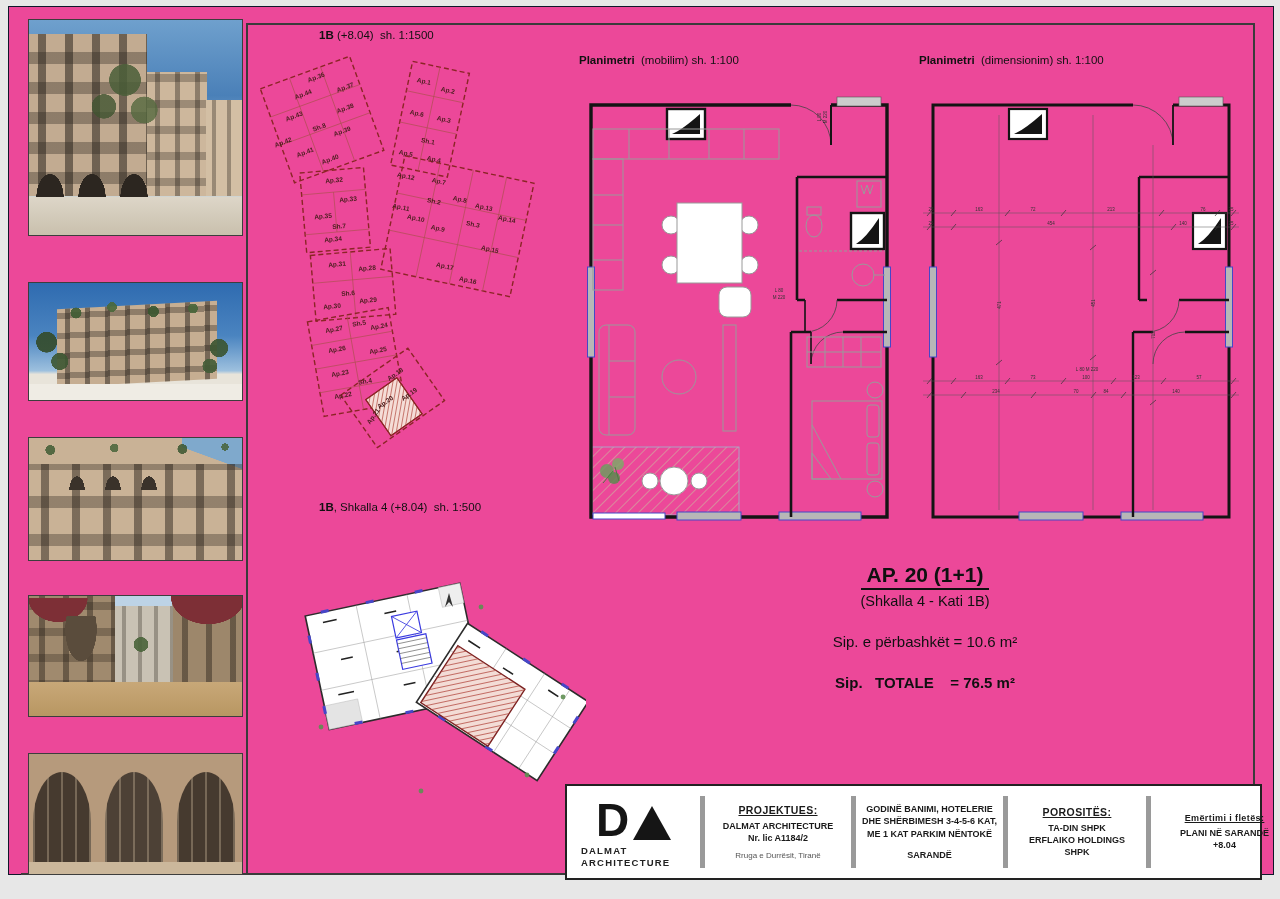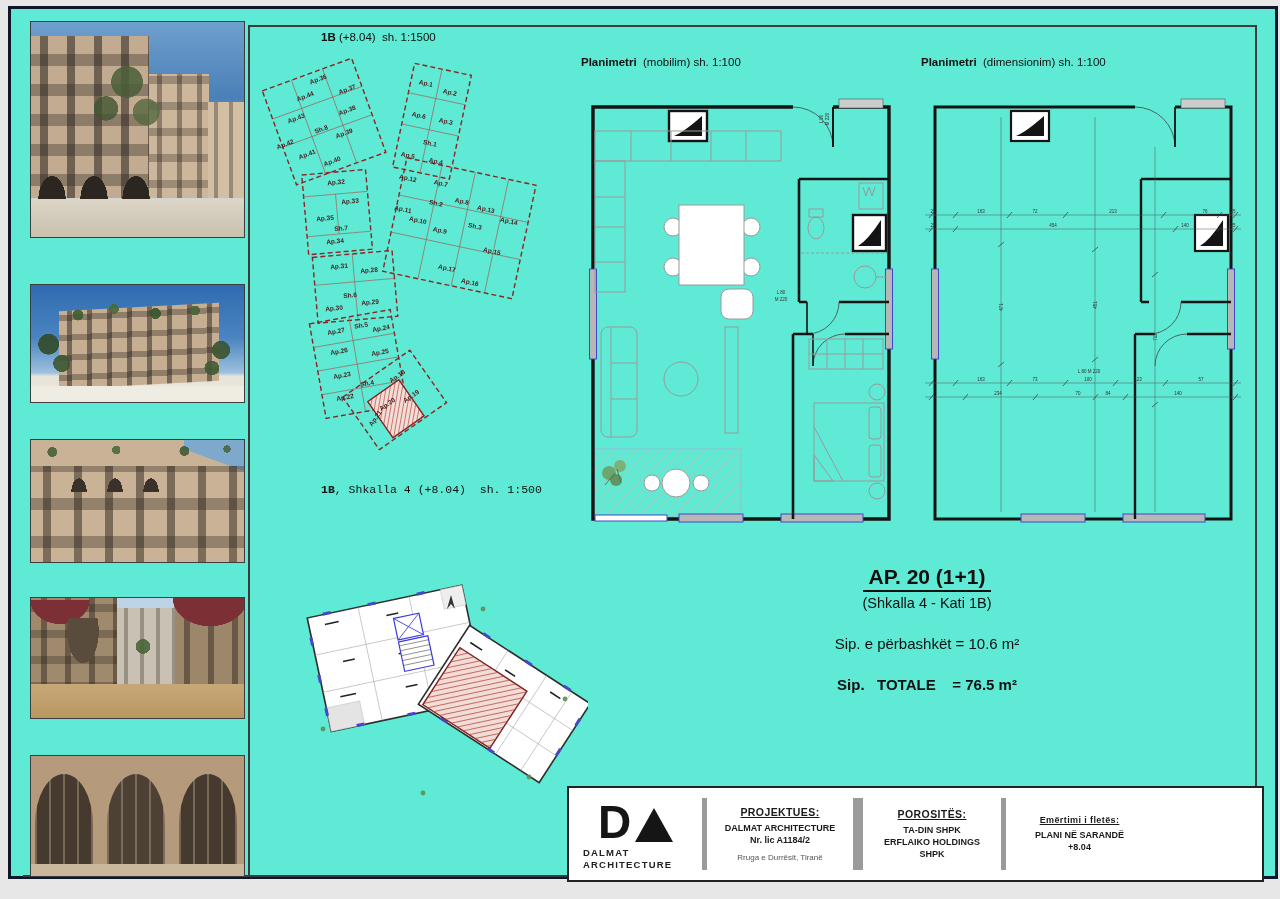--- a/index.html
+++ b/index.html
@@ -1,17 +1,17 @@
 <!DOCTYPE html>
 <html><head>
 <meta charset="utf-8">
 <style>
   html,body{margin:0;padding:0;background:#e7e7e7;font-family:"Liberation Sans",sans-serif;}
   #canvas{position:relative;width:1280px;height:899px;background:#e7e7e7;overflow:hidden;}
-  #sheet{position:absolute;left:8px;top:6px;width:1264px;height:867px;background:#5eead4;border:3px solid #0f172a;}
+  #sheet{position:absolute;left:8px;top:6px;width:1264px;height:867px;background:#ec4899;border:1px solid #0f172a;}
   .frameline{position:absolute;background:#3b3b3b;}
   
   .drawing-title{position:absolute;font-size:11.5px;color:#111;white-space:pre;}
   .drawing-title b{font-weight:700;}
   
   .photo{position:absolute;left:19px;width:213px;border:1.5px solid #3d3d3d;overflow:hidden;background:#9db8cc;}
   .photo > div{position:absolute;}
   
   .overlay{position:absolute;}
   .sp-label{position:absolute;font-size:6.5px;font-weight:700;color:#4a1e1e;white-space:nowrap;transform-origin:center;}
@@ -190,21 +190,21 @@
           <div class="sp-label" style="left: 89px; top: 317px; transform: translate(-50%, -50%) rotate(-10deg);">Ap.23</div>
           <div class="sp-label" style="left: 114px; top: 325px; transform: translate(-50%, -50%) rotate(-10deg);">Sh.4</div>
           <div class="sp-label" style="left: 92px; top: 339px; transform: translate(-50%, -50%) rotate(-10deg);">Ap.22</div>
           <div class="sp-label" style="left: 144px; top: 318px; transform: translate(-50%, -50%) rotate(-35deg);">Ap.18</div>
           <div class="sp-label" style="left: 158px; top: 338px; transform: translate(-50%, -50%) rotate(-35deg);">Ap.19</div>
           <div class="sp-label" style="left: 122px; top: 360px; transform: translate(-50%, -50%) rotate(-55deg);">Ap.21</div>
           <div class="sp-label hl" style="left: 134px; top: 346px; transform: translate(-50%, -50%) rotate(-35deg);">Ap.20</div>
         </div>
     </div>
 
-    <div class="drawing-title" style="left:310px;top:474px;font-family:Liberation Mono, monospace;"><b>1B</b><span>, Shkalla 4 (+8.04)  sh. 1:500</span></div>
+    <div class="drawing-title" style="left:310px;top:494px;"><b>1B</b><span>, Shkalla 4 (+8.04)  sh. 1:500</span></div>
 
     <div class="overlay" style="left:292px;top:572px;width:285px;height:235px;">
       <svg width="285" height="235" viewBox="0 0 285 235">
         <defs>
           <pattern id="rh5" width="5" height="5" patternTransform="rotate(45)" patternUnits="userSpaceOnUse">
             <line x1="0" y1="0" x2="0" y2="5" stroke="#b2483f" stroke-width="1.8"></line>
           </pattern>
         </defs>
 
         <g transform="rotate(-12 90 75)">
@@ -457,20 +457,24 @@
         </div>
       </div>
       <div class="tb-bar"></div>
       <div class="tb-cell" style="flex-basis:138px;padding:8px 4px;">
         <div class="tb-head">PROJEKTUES:</div>
         <div class="tb-strong">DALMAT ARCHITECTURE</div>
         <div class="tb-strong" style="margin-top:0;">Nr. lic A1184/2</div>
         <div class="tb-dim">Rruga e Durrësit, Tiranë</div>
       </div>
       <div class="tb-bar"></div>
+      <div class="tb-cell" style="flex-basis:135px;padding:0 6px;">
+        <div class="tb-strong" style="margin-top:0;">GODINË BANIMI, HOTELERIE DHE SHËRBIMESH 3-4-5-6 KAT, ME 1 KAT PARKIM NËNTOKË</div>
+        <div class="tb-strong" style="margin-top:9px;">SARANDË</div>
+      </div>
       <div class="tb-bar"></div>
       <div class="tb-cell" style="flex-basis:130px;padding:0 4px;">
         <div class="tb-head">POROSITËS:</div>
         <div class="tb-strong">TA-DIN SHPK</div>
         <div class="tb-strong" style="margin-top:0;">ERFLAIKO HOLDINGS</div>
         <div class="tb-strong" style="margin-top:0;">SHPK</div>
       </div>
       <div class="tb-bar"></div>
       <div class="tb-cell" style="flex-basis:139px;padding:0 4px;">
         <div class="tb-head" style="font-size:9px;">Emërtimi i fletës:</div>

